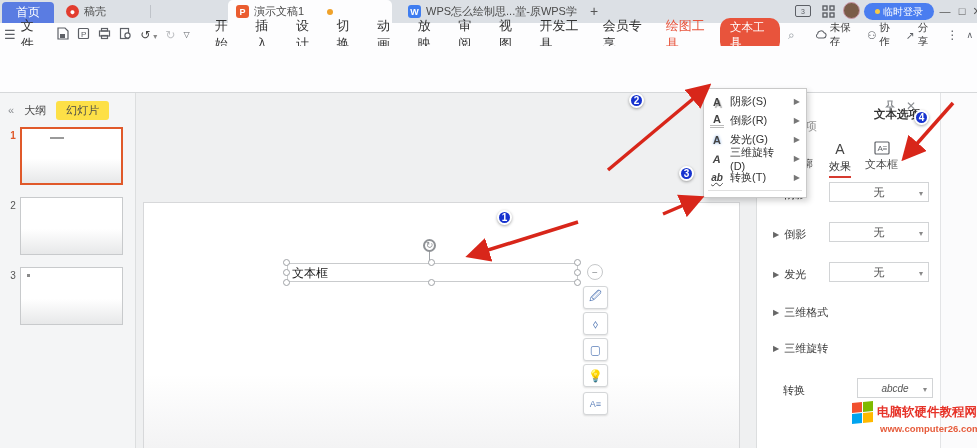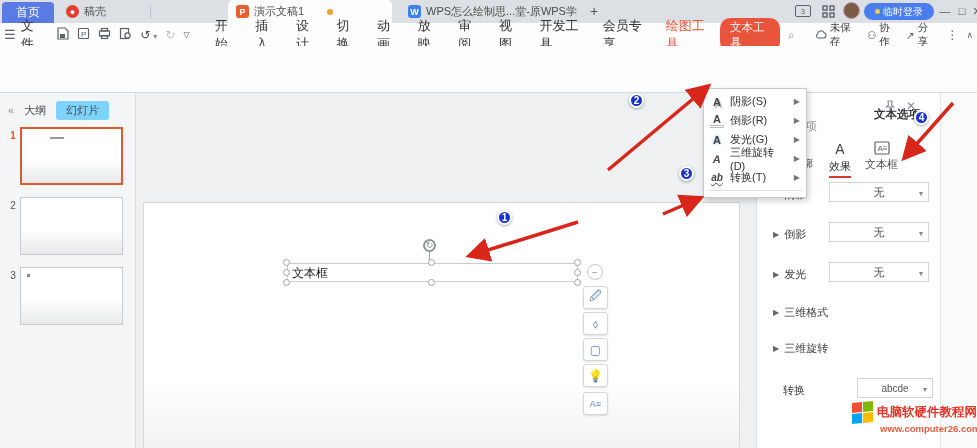--- a/index.html
+++ b/index.html
@@ -31,21 +31,21 @@
   .caret{color:#888;font-size:8px;margin-left:3px;}
   .tbtn{height:18px;min-width:16px;display:inline-flex;align-items:center;justify-content:center;color:#3b3b3b;font-size:11.5px;padding:0 2px;}
   .row1{top:50px;} .row2{top:70px;}
   .fxlabelbtn{display:flex;align-items:center;gap:3px;font-size:10.5px;color:#3b3b3b;height:18px;}
   .galA{font-weight:bold;font-size:20px;}
   .abc{width:33px;height:34px;border-radius:5px;background:#fff;display:flex;align-items:center;justify-content:center;font-size:11px;color:#333;}
   .texteffect-btn{left:697px;top:48px;width:48px;height:43px;background:#e4e6e8;border-radius:2px;display:flex;flex-direction:column;align-items:center;justify-content:center;gap:1px;font-size:10.5px;color:#3b3b3b;}
   
   .sidebar{left:0;top:93px;width:136px;height:355px;background:#f4f5f6;border-right:1px solid #dcdedf;}
   .side-tabs{left:0;top:100px;width:136px;height:20px;display:flex;align-items:center;gap:10px;padding-left:8px;color:#4a4a4a;}
-  .chip-active{background:#7dd3fc;border-radius:3px;padding:2px 10px;}
+  .chip-active{background:#fde047;border-radius:3px;padding:2px 10px;}
   .thumb{left:20px;width:103px;height:58px;background:linear-gradient(#ffffff 55%,#e7e8e9);border:1px solid #c8cacc;}
   .thumb.sel{border:2px solid #e0592a;}
   .thumb-num{left:8px;width:10px;text-align:center;font-size:10px;color:#555;}
   
   .canvas-bg{left:136px;top:93px;width:619px;height:355px;background:#eff0f1;}
   .slide{left:143px;top:202px;width:597px;height:246px;background:linear-gradient(#ffffff 70%,#f3f3f4);border:1px solid #d7d8da;border-bottom:none;}
   .txbox{left:287px;top:263px;width:291px;height:19px;border:1px solid #c9cbcd;}
   .handle{width:7px;height:7px;border-radius:50%;background:#fff;border:1px solid #9fa2a6;}
   .float-btn{left:583px;width:25px;height:23px;background:#fff;border:1px solid #d4d6d8;border-radius:3px;box-shadow:0 1px 2px rgba(0,0,0,.12);display:flex;align-items:center;justify-content:center;color:#5b7fb9;font-size:12px;}
   
@@ -396,21 +396,21 @@
         <span>三维格式</span>
       </div>
     <div class="prow-label" style="position:absolute;left:16px;top:248px;">
         <span class="tri">▶</span>
         <span>三维旋转</span>
       </div>
 
     <div class="prow-label" style="position:absolute;left:26px;top:290px;">
         <span>转换</span>
       </div>
-    <div class="pselect" style="position:absolute;left:100px;top:285px;width:76px;">
+    <div class="pselect" style="position:absolute;left:100px;top:285px;width:76px;font-style:italic;">
         <span style="font-size:10px;">abcde</span>
         <span class="caret">▾</span>
       </div>
   </div>
 
   <div class="abs strip"></div>
   <div class="abs strip-ic" style="top:108px;">
     <svg width="14" height="14" viewBox="0 0 14 14">
         <path d="M8 1c3 1 4 4 4 6l-2 2c-2 0-5-1-6-4z" fill="none" stroke="#555" stroke-width="1.2"></path>
         <path d="M3 9l-2 4 4-2" fill="none" stroke="#555" stroke-width="1.2"></path>

